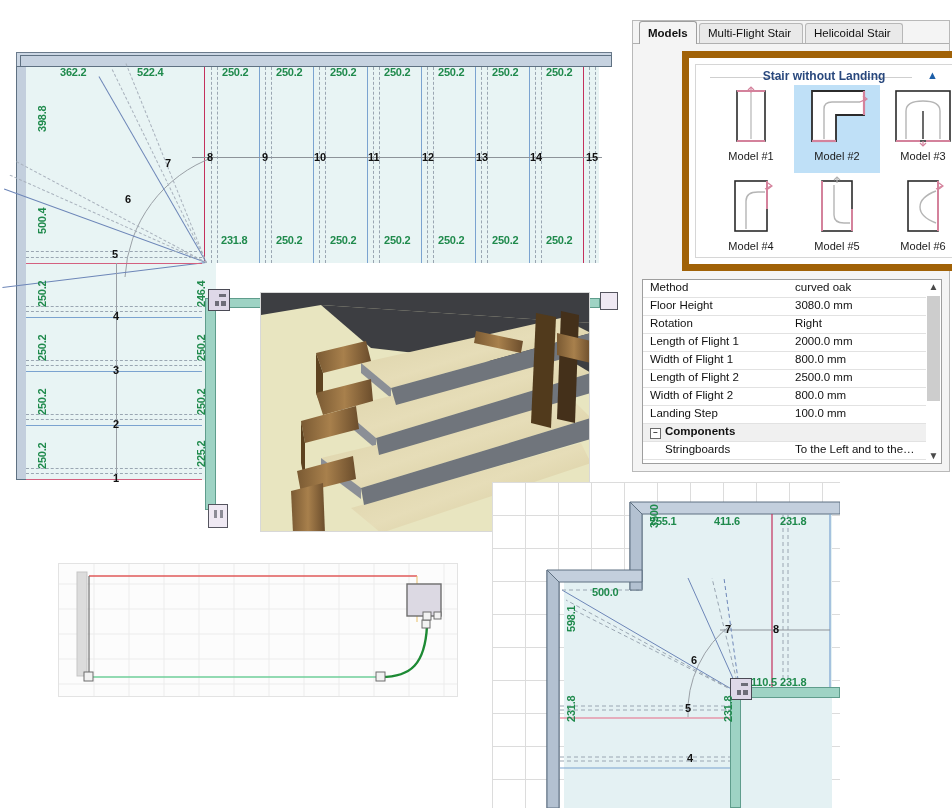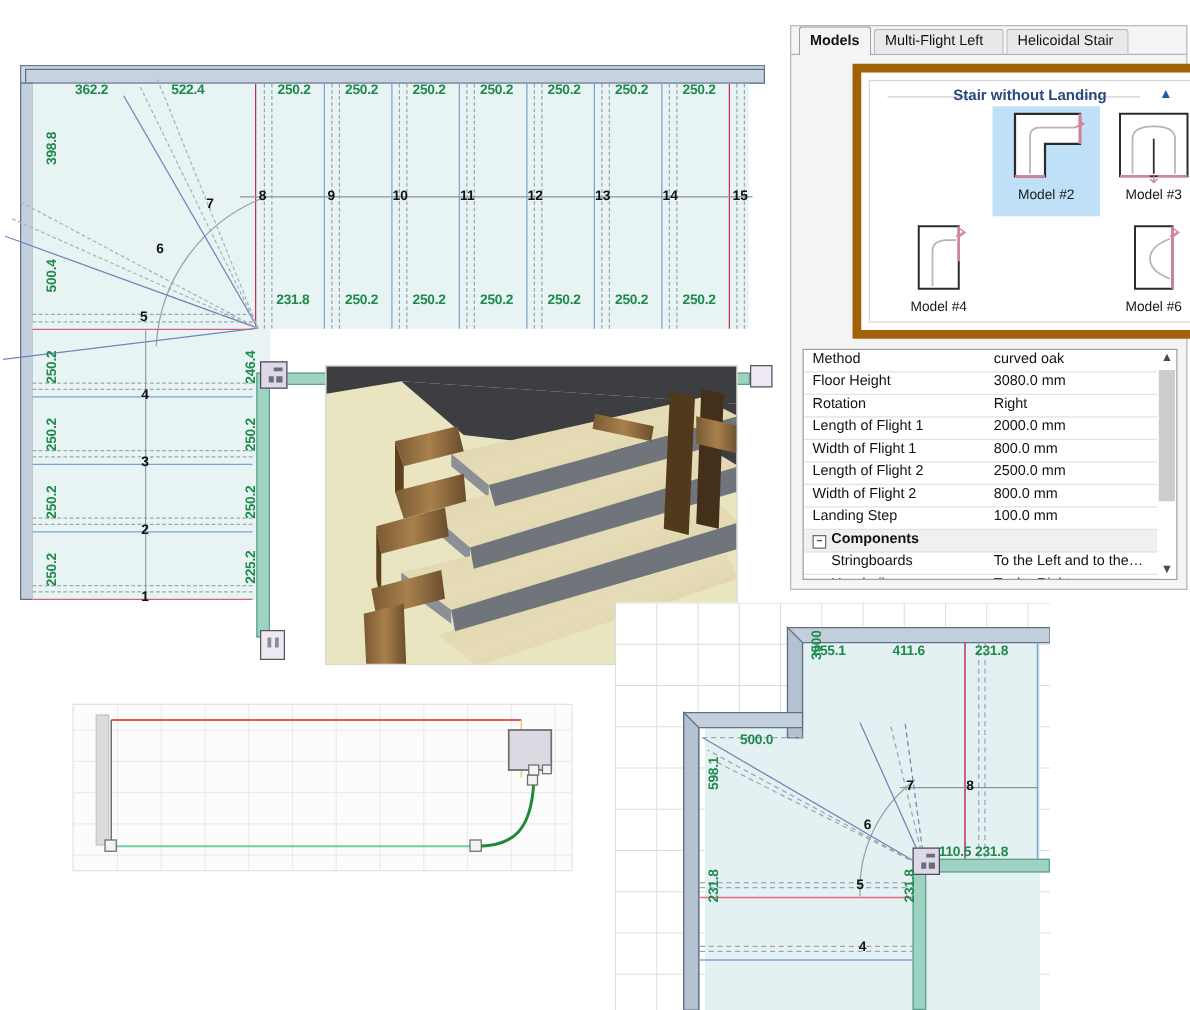--- a/index.html
+++ b/index.html
@@ -390,34 +390,47 @@
   <div class="abs stepnum" style="left:281px;top:141px">8</div>
 </div>
 
 <div class="abs" id="dialog">
 
   <div class="tabstrip">
     <div class="tab active" style="left:6px;width:58px">
       <span>Models</span>
     </div>
     <div class="tab" style="left:66px;width:104px">
-      <span>Multi-Flight Left</span>
+      <span>Multi-Flight Stair</span>
     </div>
     <div class="tab" style="left:172px;width:98px">
       <span>Helicoidal Stair</span>
     </div>
   </div>
 
   <div class="gallery">
     <div class="gal-inner">
       <div class="gal-rule" style="left:14px;width:70px"></div>
       <div class="gal-rule" style="right:40px;width:50px"></div>
       <div class="gal-title">Stair without Landing</div>
       <div class="chev-up" style="right:14px;top:4px">▲</div>
 
+      <div class="thumb" style="left:12px;top:20px">
+        <div class="art">
+          <svg width="86" height="64" viewBox="0 0 86 64">
+            <rect x="29" y="6" width="28" height="50" fill="#fff" stroke="#2b2b2b" stroke-width="1.6"></rect>
+            <line x1="29" y1="56" x2="57" y2="56" stroke="#d4829c" stroke-width="2"></line>
+            <line x1="29" y1="6" x2="57" y2="6" stroke="#d4829c" stroke-width="2"></line>
+            <line x1="43" y1="8" x2="43" y2="54" stroke="#b5b5b5" stroke-width="1.2"></line>
+            <line x1="43" y1="2" x2="43" y2="8" stroke="#d4829c" stroke-width="1.2"></line>
+            <path d="M40,5 L43,2 L46,5" fill="none" stroke="#d4829c" stroke-width="1.2"></path>
+          </svg>
+        </div>
+        <div class="lbl">Model #1</div>
+      </div>
 
       <div class="thumb sel" style="left:98px;top:20px">
         <div class="art">
           <svg width="86" height="64" viewBox="0 0 86 64">
             <polygon points="18,6 70,6 70,30 42,30 42,56 18,56" fill="#fff" stroke="#2b2b2b" stroke-width="1.8"></polygon>
             <line x1="18" y1="56" x2="42" y2="56" stroke="#d4829c" stroke-width="2.2"></line>
             <line x1="70" y1="6" x2="70" y2="30" stroke="#d4829c" stroke-width="2.2"></line>
             <path d="M30 54 L30 24 Q30 17 38 17 L66 17" fill="none" stroke="#b5b5b5" stroke-width="1.4"></path>
             <line x1="66" y1="17" x2="72" y2="14" stroke="#d4829c" stroke-width="1.2"></line>
             <path d="M69,11 L73,14 L69,17" fill="none" stroke="#d4829c" stroke-width="1.2"></path>
@@ -447,20 +460,33 @@
             <rect x="27" y="6" width="32" height="50" fill="#fff" stroke="#2b2b2b" stroke-width="1.6"></rect>
             <line x1="59" y1="6" x2="59" y2="34" stroke="#d4829c" stroke-width="2"></line>
             <path d="M38 54 L38 26 Q38 17 50 17 L57 17" fill="none" stroke="#b5b5b5" stroke-width="1.4"></path>
             <line x1="57" y1="14" x2="63" y2="11" stroke="#d4829c" stroke-width="1.2"></line>
             <path d="M60,8 L64,11 L60,14" fill="none" stroke="#d4829c" stroke-width="1.2"></path>
           </svg>
         </div>
         <div class="lbl">Model #4</div>
       </div>
 
+      <div class="thumb" style="left:98px;top:110px">
+        <div class="art">
+          <svg width="86" height="64" viewBox="0 0 86 64">
+            <rect x="28" y="6" width="30" height="50" fill="#fff" stroke="#2b2b2b" stroke-width="1.6"></rect>
+            <line x1="28" y1="6" x2="28" y2="56" stroke="#d4829c" stroke-width="2"></line>
+            <line x1="58" y1="34" x2="58" y2="56" stroke="#d4829c" stroke-width="2"></line>
+            <path d="M40 10 L40 40 Q40 48 50 48 L56 48" fill="none" stroke="#b5b5b5" stroke-width="1.4"></path>
+            <line x1="43" y1="2" x2="43" y2="8" stroke="#b0b0b0" stroke-width="1.2"></line>
+            <path d="M40,5 L43,2 L46,5" fill="none" stroke="#b0b0b0" stroke-width="1.2"></path>
+          </svg>
+        </div>
+        <div class="lbl">Model #5</div>
+      </div>
 
       <div class="thumb" style="left:184px;top:110px">
         <div class="art">
           <svg width="86" height="64" viewBox="0 0 86 64">
             <rect x="28" y="6" width="30" height="50" fill="#fff" stroke="#2b2b2b" stroke-width="1.6"></rect>
             <line x1="58" y1="6" x2="58" y2="56" stroke="#d4829c" stroke-width="2"></line>
             <path d="M56 16 Q40 22 40 32 Q40 42 56 48" fill="none" stroke="#b5b5b5" stroke-width="1.4"></path>
             <line x1="56" y1="14" x2="62" y2="11" stroke="#d4829c" stroke-width="1.2"></line>
             <path d="M59,8 L63,11 L59,14" fill="none" stroke="#d4829c" stroke-width="1.2"></path>
           </svg>

